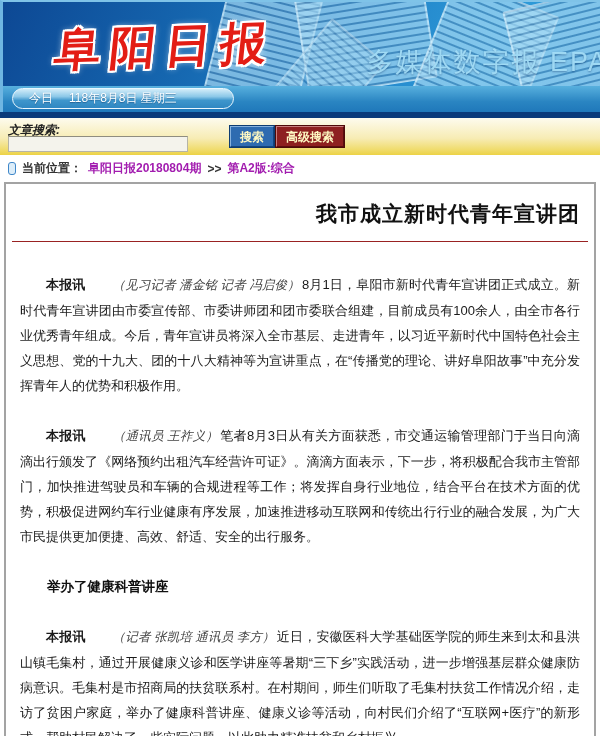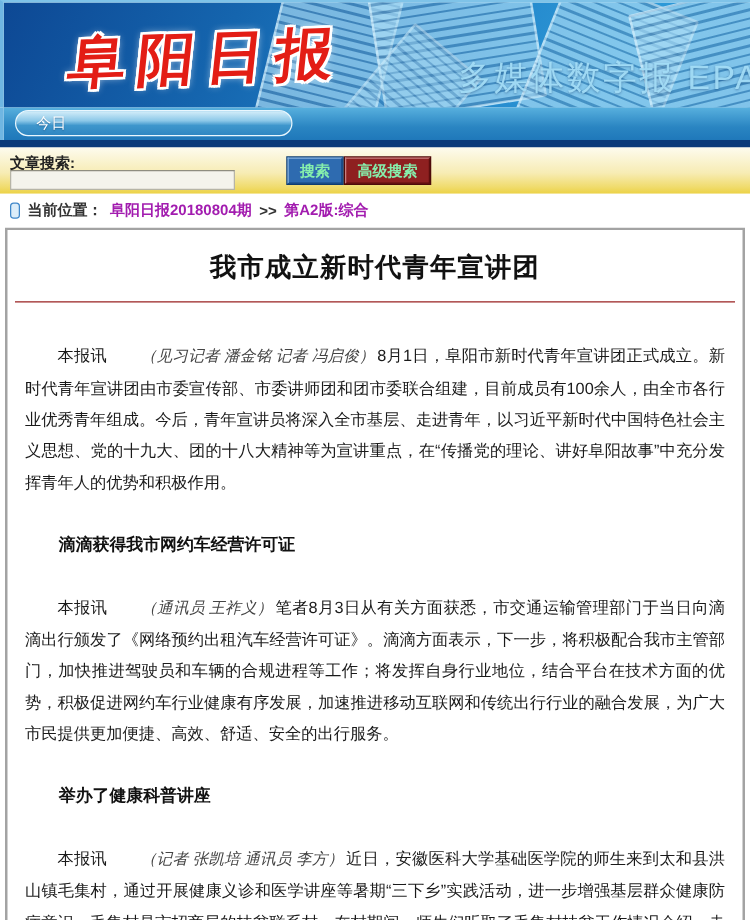--- a/index.html
+++ b/index.html
@@ -55,27 +55,27 @@
     display:flex; align-items:center; gap:16px; padding-left:16px;
     color:#fff; font-size:12px; text-shadow:0 1px 1px rgba(20,70,120,.6);
   }
   .navstrip { width:600px; height:6px; background:#0a3a7a; }
 
   
   .searchbar {
     position:relative; width:600px; height:37px;
     background:linear-gradient(#fdfbee 0%,#f7ecb4 55%,#f0dc6e 85%,#ecd245 100%);
   }
-  .search-label { position:absolute; left:8px; top:4px; font-size:12px; font-weight:bold; color:#222; }
+  .search-label { position:absolute; left:8px; top:4px; font-size:12px; font-weight:bold; color:#222;font-style:italic; }
   .search-input {
     position:absolute; left:8px; top:18px; width:180px; height:16px;
     background:#f4f3ec; border:1px solid #b6b4a6; border-top-color:#8f8d80;
     font-size:12px; padding:0 3px; color:#333;
   }
-  .btn { position:absolute; top:8px; height:21px; font-size:12px; font-weight:bold; color:#86efac;
+  .btn { position:absolute; top:8px; height:21px; font-size:12px; font-weight:bold; color:#fef9c3;
          padding:0 9px; cursor:pointer; line-height:18px; }
   .btn-search {
     left:230px; background:#2e6bb0;
     border:1px solid #14457e; border-top-color:#86b1dd; border-left-color:#86b1dd;
     box-shadow:0 0 0 1px #0e3c72;
   }
   .btn-advanced {
     left:276px; background:#8e2020;
     border:1px solid #5c0e0e; border-top-color:#c97f7f; border-left-color:#c97f7f;
     box-shadow:0 0 0 1px #4e0a0a;
@@ -90,27 +90,27 @@
   .bc-icon { display:inline-block; width:8px; height:13px; border:1px solid #3f87c9;
              border-radius:3px; background:#dcedf9; }
   .bc-link { color:#a21caf; text-decoration:none; }
 
   
   .content-box {
     margin:0 4px; width:592px; height:700px;
     border:2px solid #a3a3a3; background:#fff; padding:0 14px;
   }
   .article-title {
-    margin-top:16px; text-align:center; font-size:21px; font-weight:bold;
+    margin-top:16px; text-align:right; font-size:21px; font-weight:bold;
     color:#111; letter-spacing:1px;
   }
   .title-rule { border:none; border-top:1px solid #992222; margin:13px -8px 0 -8px; }
   .article-body { margin-top:30px; font-size:13px; line-height:25px; color:#1a1a1a; }
   .para { text-indent:2em; margin-bottom:25px; text-align:justify; }
-  .lead { font-weight:normal; margin-right:3px; }
+  .lead { font-weight:bold; margin-right:3px; }
   .byline {
     font-family:"Liberation Serif", serif; font-style:italic;
     font-size:12.5px; color:#444; margin-right:2px;margin-left:24px;
   }
   .subhead { font-size:13.5px; font-weight:bold; color:#111; text-indent:2em; margin:0 0 25px 0; }
 </style>
 </head>
 <body>
 
 <div class="banner">
@@ -121,20 +121,21 @@
     <div class="sheet s4"></div>
     <div class="sheet s5"></div>
   </div>
   <div class="logo">阜阳日报</div>
   <div class="tagline">多媒体数字报 EPA</div>
 </div>
 
 <div class="datebar">
   <div class="date-pill">
     <span>今日</span>
+    <span>118年8月8日 星期三</span>
   </div>
 </div>
 <div class="navstrip"></div>
 
 <div class="searchbar">
   <div class="search-label">文章搜索:</div>
   <input class="search-input" type="text" value="" style="">
   <button class="btn btn-search">搜索</button>
   <button class="btn btn-advanced">高级搜索</button>
 </div>
@@ -150,21 +151,20 @@
 <div class="content-box">
   <h1 class="article-title">我市成立新时代青年宣讲团</h1>
   <hr class="title-rule">
 
   <div class="article-body">
 
     <p class="para">
       <b class="lead">本报讯</b><span class="byline">（见习记者 潘金铭 记者 冯启俊）</span><span>8月1日，阜阳市新时代青年宣讲团正式成立。新时代青年宣讲团由市委宣传部、市委讲师团和团市委联合组建，目前成员有100余人，由全市各行业优秀青年组成。今后，青年宣讲员将深入全市基层、走进青年，以习近平新时代中国特色社会主义思想、党的十九大、团的十八大精神等为宣讲重点，在“传播党的理论、讲好阜阳故事”中充分发挥青年人的优势和积极作用。</span>
     </p>
 
-    <h3 class="subhead">滴滴获得我市网约车经营许可证</h3>
 
     <p class="para">
       <b class="lead">本报讯</b><span class="byline">（通讯员 王祚义）</span><span>笔者8月3日从有关方面获悉，市交通运输管理部门于当日向滴滴出行颁发了《网络预约出租汽车经营许可证》。滴滴方面表示，下一步，将积极配合我市主管部门，加快推进驾驶员和车辆的合规进程等工作；将发挥自身行业地位，结合平台在技术方面的优势，积极促进网约车行业健康有序发展，加速推进移动互联网和传统出行行业的融合发展，为广大市民提供更加便捷、高效、舒适、安全的出行服务。</span>
     </p>
 
     <h3 class="subhead">举办了健康科普讲座</h3>
 
     <p class="para">
       <b class="lead">本报讯</b><span class="byline">（记者 张凯培 通讯员 李方）</span><span>近日，安徽医科大学基础医学院的师生来到太和县洪山镇毛集村，通过开展健康义诊和医学讲座等暑期“三下乡”实践活动，进一步增强基层群众健康防病意识。毛集村是市招商局的扶贫联系村。在村期间，师生们听取了毛集村扶贫工作情况介绍，走访了贫困户家庭，举办了健康科普讲座、健康义诊等活动，向村民们介绍了“互联网+医疗”的新形式，帮助村民解决了一些实际问题，以此助力精准扶贫和乡村振兴</span>
     </p>

